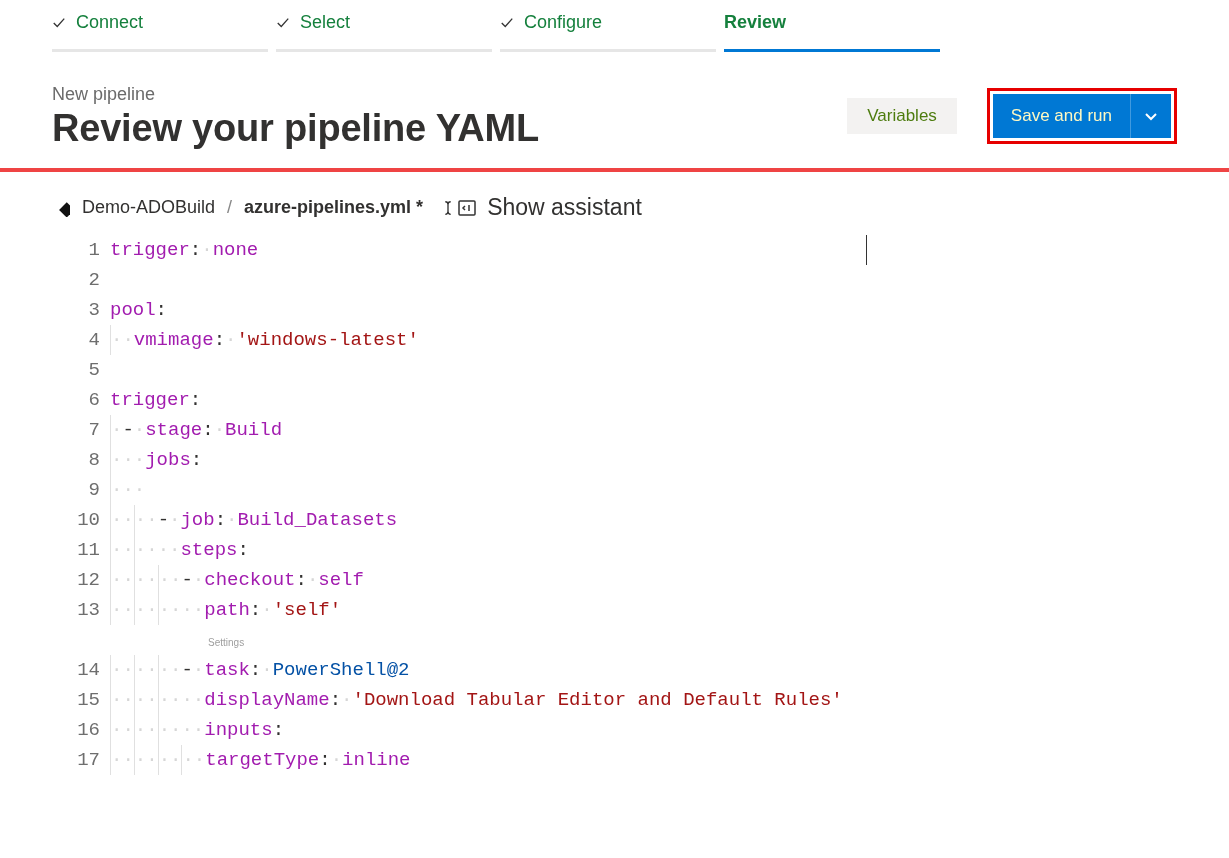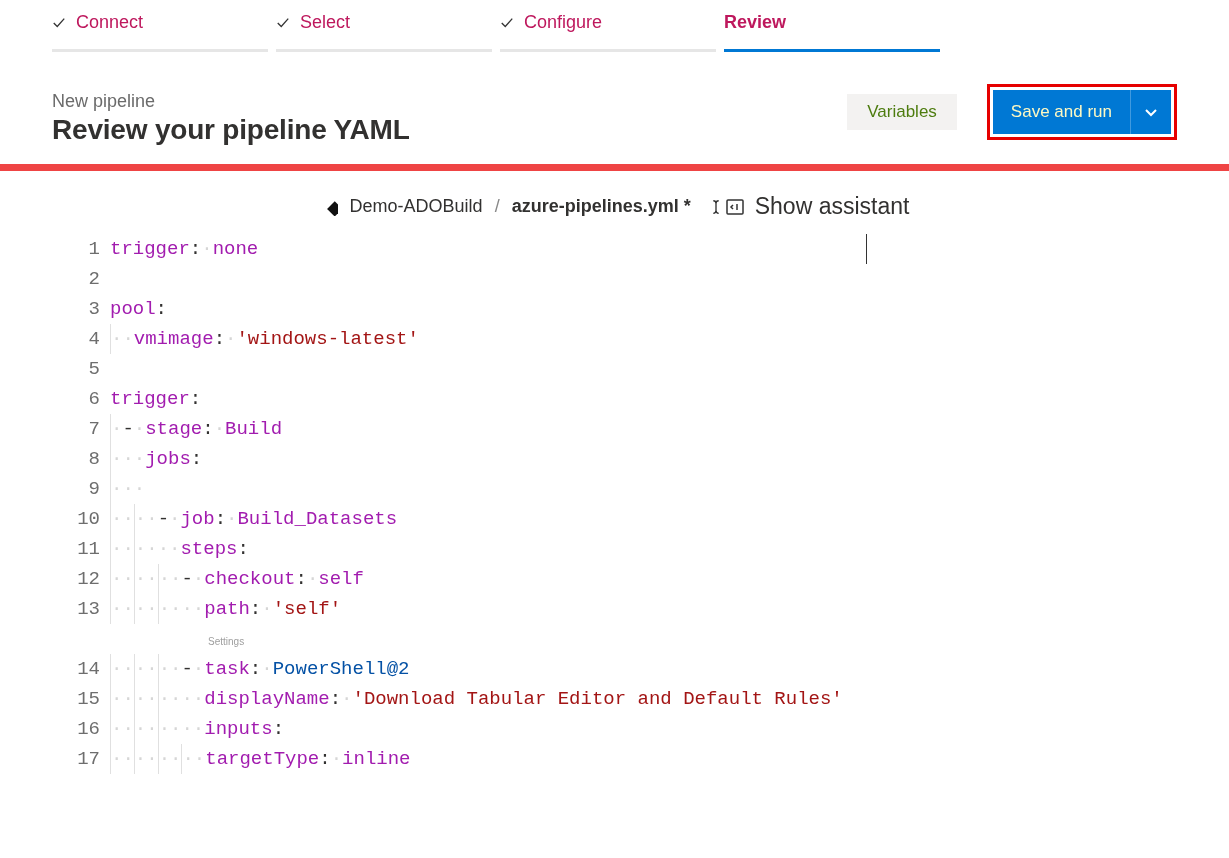--- a/index.html
+++ b/index.html
@@ -15,47 +15,47 @@
     gap: 8px;
     padding: 12px 52px 0 52px;
   }
   .tab {
     display: flex;
     align-items: center;
     gap: 10px;
     padding: 0 0 16px 0;
     width: 216px;
     font-size: 18px;
-    color: #be185d;
+    color: #15803d;
     border-bottom: 3px solid #e6e6e6;
     cursor: pointer;
   }
   .tab.active {
     font-weight: 600;
     border-bottom: 3px solid #0078d4;
   }
   .check-icon {
     width: 14px; height: 14px;
     stroke: #333; stroke-width: 1.5; fill: none;
   }
   .header-row {
     display: flex;
     justify-content: space-between;
     align-items: flex-end;
     padding: 32px 52px 18px 52px;
-    border-bottom: 7px solid #ef4444;
+    border-bottom: 4px solid #ef4444;
   }
   .header-left .subtitle {
     color: #6b6b6b;
     font-size: 18px;
     margin-bottom: 2px;
   }
   .header-left h1 {
     margin: 0;
-    font-size: 28px;
+    font-size: 38px;
     font-weight: 700;
     letter-spacing: -0.2px;
   }
   .header-right {
     display: flex;
     align-items: center;
     gap: 30px;
     padding-bottom: 6px;
   }
   .btn-secondary {
@@ -78,21 +78,21 @@
     padding: 12px 18px;
     font-size: 17px;
     cursor: pointer;
   }
   .btn-primary.main { border-right: 1px solid rgba(255,255,255,0.25); }
   .btn-primary.chev { padding: 12px 12px; display:flex; align-items:center; }
   .chev-icon { width: 16px; height: 16px; stroke: #fff; stroke-width: 2; fill: none; }
 
   .breadcrumb-row {
     display: flex;
-    justify-content: center;
+    justify-content: flex-start;
     align-items: center;
     padding: 22px 52px 14px 52px;
     font-size: 18px;
   }
   .breadcrumb-left { display: flex; align-items: center; gap: 12px; }
   .repo-icon { width:18px; height:18px; }
   .sep { color: #888; }
   .filename { font-weight: 600; }
   .cursor-icon { width:18px; height:18px; stroke:#333; stroke-width:1.5; fill:none; margin-left:4px;}
   .assistant-btn { display:flex; align-items:center; gap:10px; cursor:pointer; font-size:23px;}

